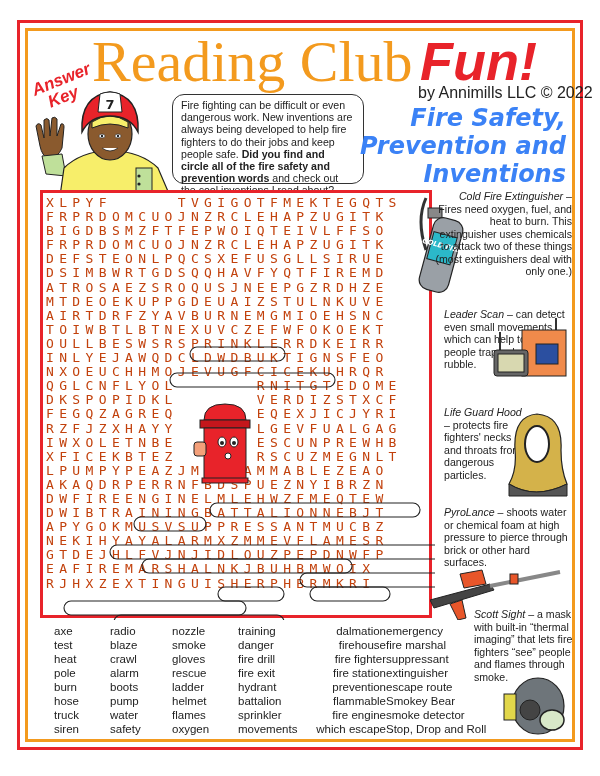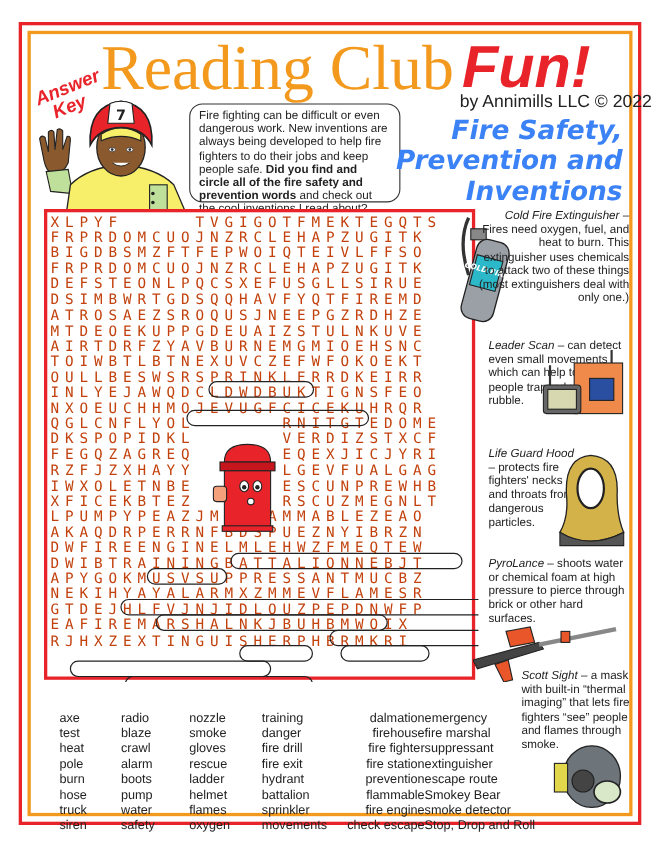--- a/index.html
+++ b/index.html
@@ -14,21 +14,21 @@
   .character { position: absolute; left: 30px; top: 76px; width: 150px; height: 120px; }
   .speech-bubble { position: absolute; left: 172px; top: 94px; width: 192px; height: 90px; border: 1.5px solid #333; border-radius: 12px; background: #fff; padding: 4px 8px; font-size: 10.6px; line-height: 12.2px; color: #222; }
   .speech-bubble b { font-weight: bold; }
   .subtitle { position: absolute; right: 34px; top: 104px; text-align: right; color: #3b82f6; font-weight: bold; font-style: italic; font-size: 24px; line-height: 28px; font-family: "DejaVu Sans", sans-serif; }
   .grid-border { position: absolute; left: 40px; top: 190px; width: 392px; height: 428px; border: 3px solid #e8232a; background: #fff; }
   .grid { position: absolute; left: 46px; top: 196px; font-family: "DejaVu Sans Mono", monospace; font-size: 13px; line-height: 14.1px; color: #c2410c; }
   .grid-row { white-space: pre; height: 14.1px; letter-spacing: 5.35px; }
   .inventions { position: absolute; left: 432px; top: 190px; width: 140px; font-size: 10.6px; line-height: 12.5px; color: #222; }
   .inv { position: absolute; }
   .inv i { font-style: italic; }
-  .word-list { position: absolute; left: 54px; top: 624px; display: flex; font-size: 11.5px; line-height: 14px; color: #222; margin-top: 22px; }
+  .word-list { position: absolute; left: 54px; top: 624px; display: flex; font-size: 11.5px; line-height: 14px; color: #222; }
   .word-col { display: flex; flex-direction: column; }
   .word-col span { white-space: nowrap; }
   svg { position: absolute; }
 </style>
 </head>
 <body>
 
 <div class="outer-border"></div>
 <div class="inner-border"></div>
 
@@ -240,21 +240,21 @@
     <span>movements</span>
   </div>
   <div class="word-col" style="width:76px;align-items:flex-end;">
     <span>dalmation</span>
     <span>firehouse</span>
     <span>fire fighter</span>
     <span>fire station</span>
     <span>prevention</span>
     <span>flammable</span>
     <span>fire engine</span>
-    <span>check escape</span>
+    <span>which escape</span>
   </div>
   <div class="word-col" style="width:100px;">
     <span>emergency</span>
     <span>fire marshal</span>
     <span>suppressant</span>
     <span>extinguisher</span>
     <span>escape route</span>
     <span>Smokey Bear</span>
     <span>smoke detector</span>
     <span>Stop, Drop and Roll</span>

